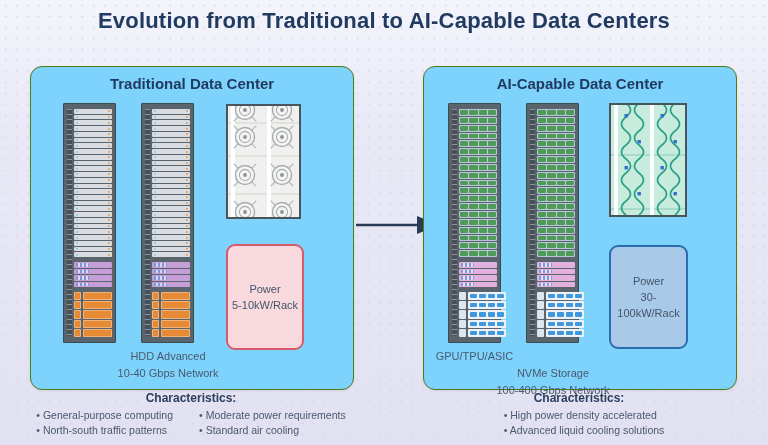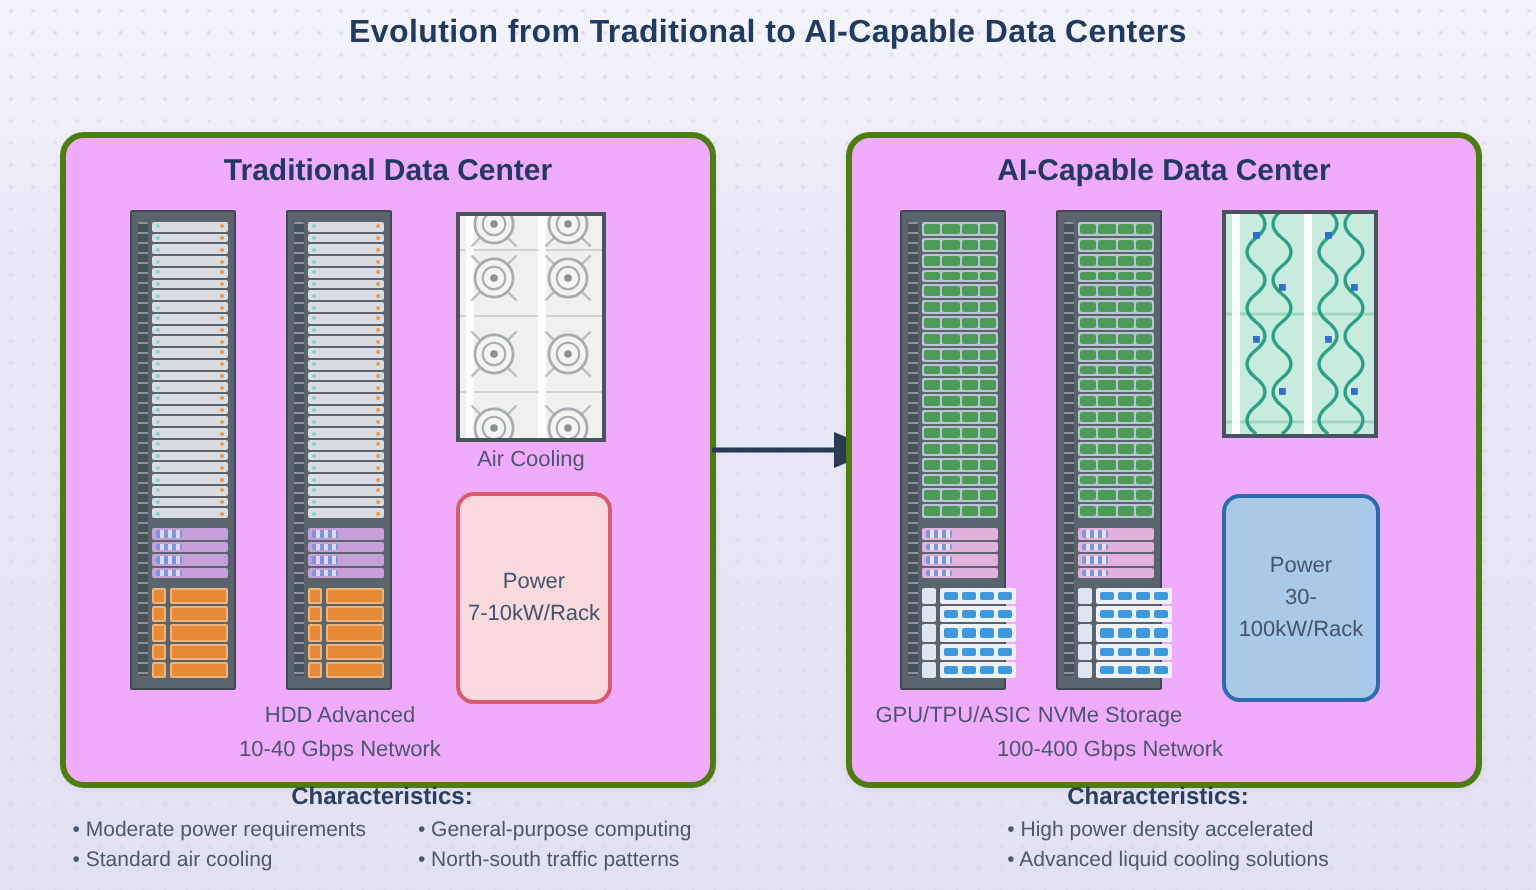--- a/index.html
+++ b/index.html
@@ -10,25 +10,25 @@
     position:relative;
   }
   .dots{
     position:absolute;inset:0;
     background-image:radial-gradient(#d6d6ec 1px, transparent 1.2px);
     background-size:11px 11px;opacity:.55;pointer-events:none;
   }
   .canvas{position:absolute;inset:0;}
   .main-title{
     position:absolute;top:8px;left:0;width:768px;text-align:center;
-    font-size:16px;font-weight:bold;color:#203a60;letter-spacing:.2px;
+    font-size:22px;font-weight:bold;color:#203a60;letter-spacing:.2px;
   }
   .panel{
-    position:absolute;top:66px;height:322px;background:#f0abfc;
-    border:3px solid #4d7c0f;border-radius:12px;
+    position:absolute;top:66px;height:322px;background:#7dd3fc;
+    border:1px solid #4d7c0f;border-radius:12px;
     box-shadow:0 1px 3px rgba(60,60,120,.08);
   }
   .panel.left{left:30px;width:322px;}
   .panel.right{left:423px;width:312px;}
   .panel-title{
     position:absolute;top:8px;left:0;right:0;text-align:center;
     font-size:15px;font-weight:bold;color:#203a60;
   }
   
   .rack{
@@ -414,25 +414,24 @@
       <use href="#fan" x="6" y="-7" width="26" height="26"></use>
       <use href="#fan" x="43" y="-7" width="26" height="26"></use>
       <use href="#fan" x="6" y="20" width="26" height="26"></use>
       <use href="#fan" x="43" y="20" width="26" height="26"></use>
       <use href="#fan" x="6" y="58" width="26" height="26"></use>
       <use href="#fan" x="43" y="58" width="26" height="26"></use>
       <use href="#fan" x="6" y="95" width="26" height="26"></use>
       <use href="#fan" x="43" y="95" width="26" height="26"></use>
       <rect x="1" y="1" width="73" height="113" fill="none" stroke="#4a545c" stroke-width="2"></rect>
     </svg>
-    <div class="cool-label" style="left:160px;top:155px;width:145px">Air Cooling</div>
 
     <div class="power-box" id="power-trad" style="left: 195px; top: 177px; width: 78px; height: 106px; background: rgb(248, 217, 222); border-color: rgb(217, 89, 109);">
       <div>Power</div>
-      <div>7-10kW/Rack</div>
+      <div>5-10kW/Rack</div>
     </div>
 
     <div class="rlabel" style="left:8px;top:281px;width:100px">
     </div>
     <div class="rlabel" style="left:77px;top:281px;width:120px">
       <div>HDD Advanced</div>
       <div>10-40 Gbps Network</div>
     </div>
   </section>
 
@@ -839,36 +838,36 @@
     </svg>
 
     <div class="power-box" id="power-ai" style="left: 185px; top: 178px; width: 79px; height: 104px; background: rgb(169, 201, 233); border-color: rgb(43, 108, 176);">
       <div>Power</div>
       <div>30-100kW/Rack</div>
     </div>
 
     <div class="rlabel" style="left:0px;top:281px;width:101px">
       <div>GPU/TPU/ASIC</div>
     </div>
-    <div class="rlabel" style="left:64px;top:281px;width:130px">
+    <div class="rlabel" style="left:64px;top:298px;width:130px">
       <div>NVMe Storage</div>
       <div>100-400 Gbps Network</div>
     </div>
   </section>
 
   <div class="chars left">
     <div class="chars-heading">Characteristics:</div>
     <div class="chars-cols">
       <div class="chars-col">
+        <div class="bullet">General-purpose computing</div>
+        <div class="bullet">North-south traffic patterns</div>
+      </div>
+      <div class="chars-col">
         <div class="bullet">Moderate power requirements</div>
         <div class="bullet">Standard air cooling</div>
-      </div>
-      <div class="chars-col">
-        <div class="bullet">General-purpose computing</div>
-        <div class="bullet">North-south traffic patterns</div>
       </div>
     </div>
   </div>
 
   <div class="chars right">
     <div class="chars-heading">Characteristics:</div>
     <div class="chars-cols">
       <div class="chars-col">
       </div>
       <div class="chars-col">

